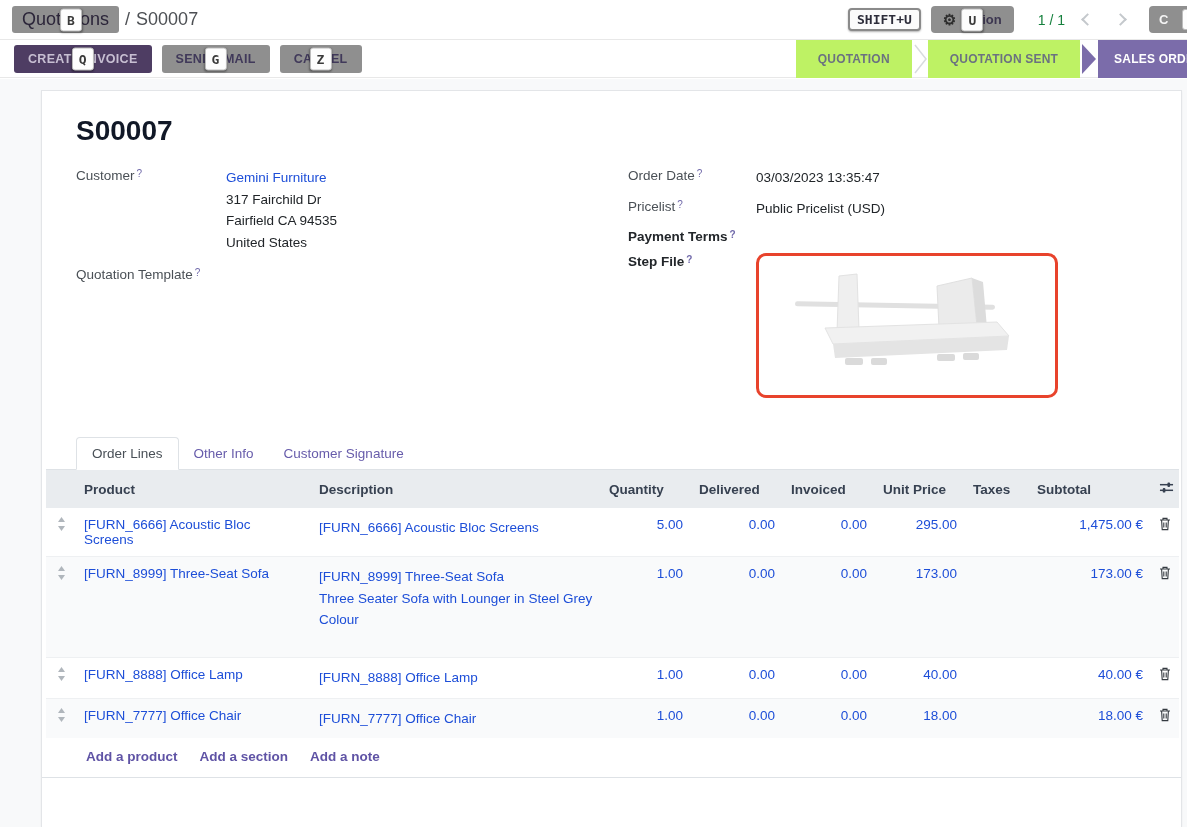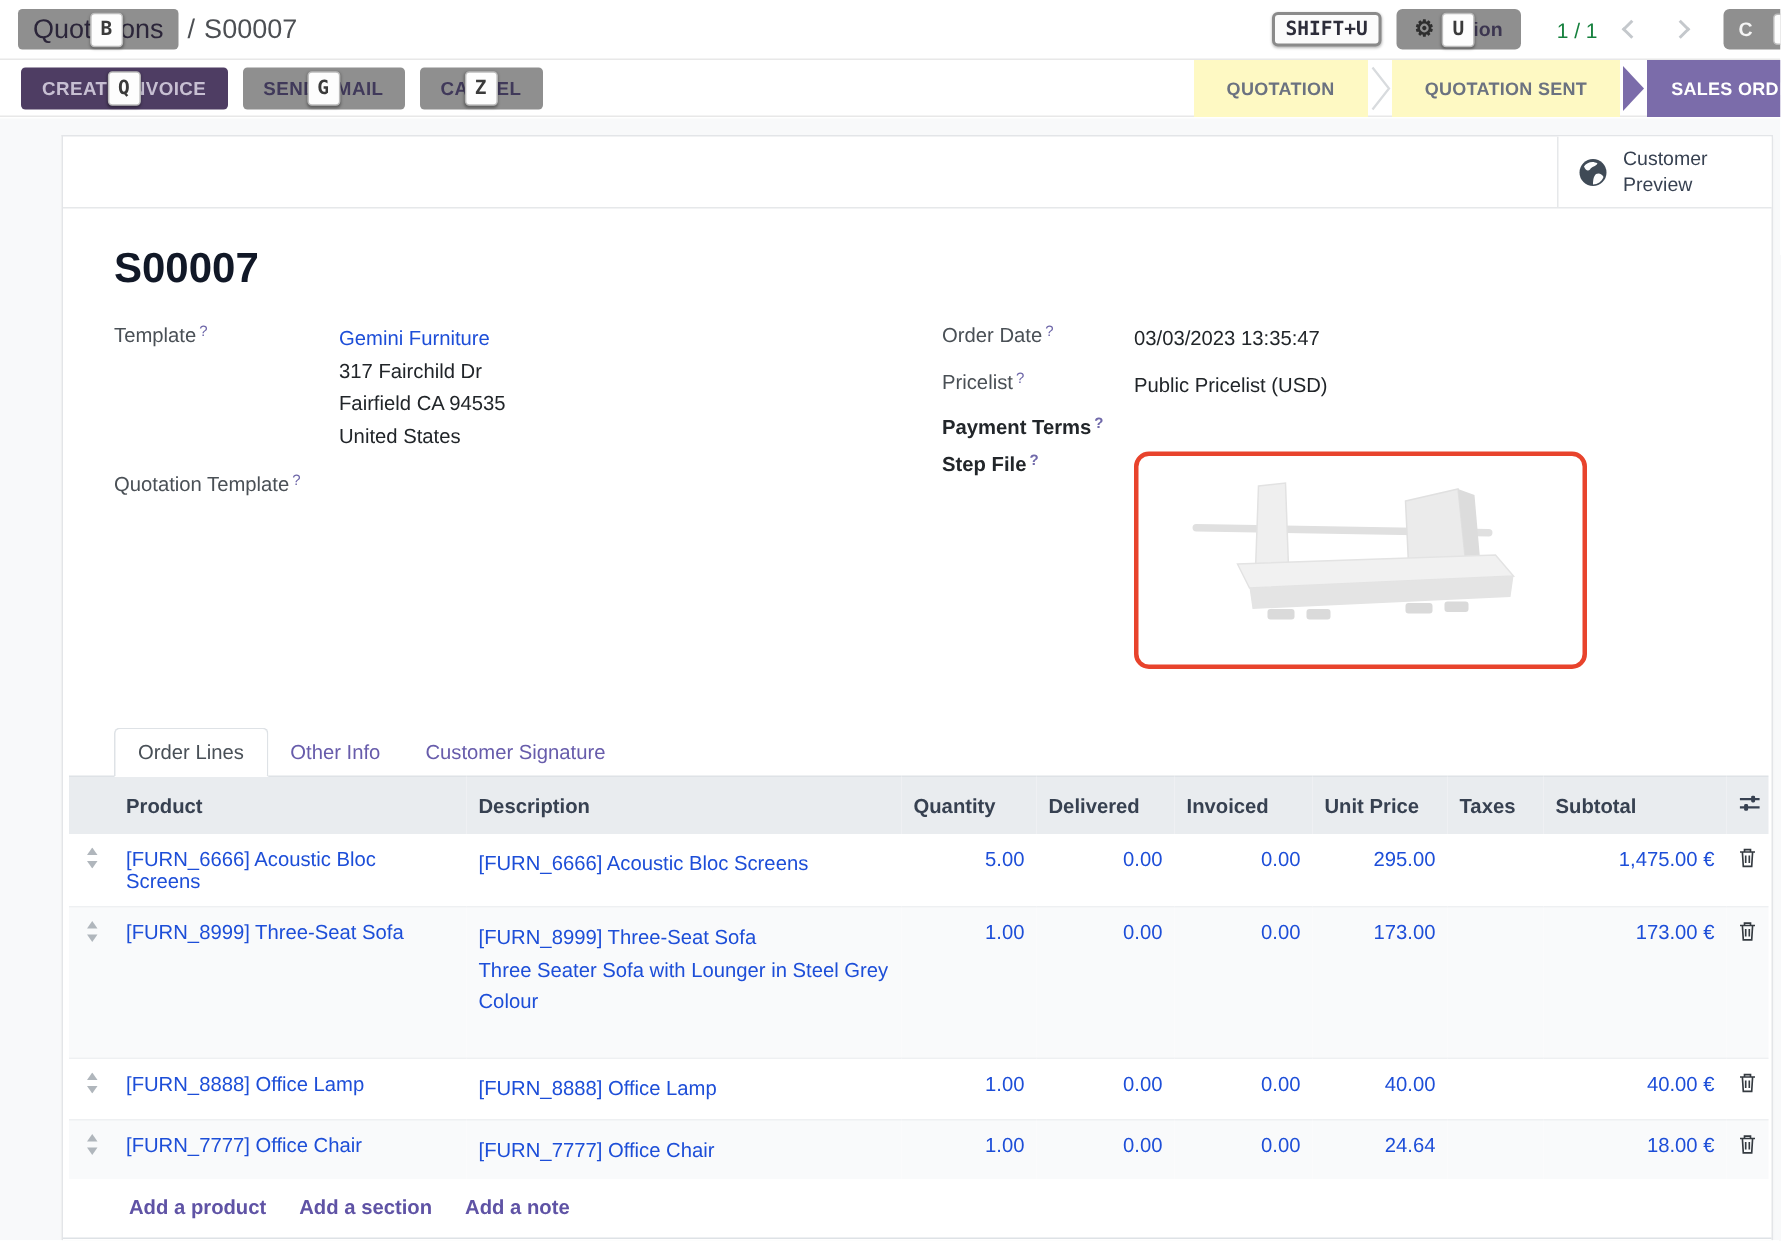--- a/index.html
+++ b/index.html
@@ -41,21 +41,21 @@
   .controlbar { height:38px; display:flex; align-items:center; border-bottom:1px solid #e8e8e8;
                 padding-left:14px; position:relative; }
   .left-buttons { display:flex; gap:10px; }
   .o-btn { position:relative; border:none; border-radius:3px; font-family:"Liberation Sans", sans-serif;
            font-weight:bold; font-size:12.5px; letter-spacing:.3px; padding:7px 14px; cursor:pointer; }
   .o-btn.primary { background:#4e3d63; color:#c7bfd2; }
   .o-btn.plain   { background:#8f8f8f; color:#40395a; }
 
   .statusbar { margin-left:auto; margin-right:-36px; display:flex; align-items:stretch; height:38px; }
   .status-step { display:flex; align-items:center; padding:0 22px; font-size:12px; font-weight:bold;
-                 letter-spacing:.2px; color:#6b7280; background:#fef9c3; cursor:pointer; white-space:nowrap; }
+                 letter-spacing:.2px; color:#6b7280; background:#bef264; cursor:pointer; white-space:nowrap; }
   .status-sep { align-self:center; }
   .status-step.active { background:#7b6caa; color:#fff; padding:0 20px 0 16px; }
   .arrow-tip { align-self:center; margin-right:2px; }
 
   
   .content { position:absolute; top:79px; left:0; right:0; bottom:0; background:#f8f9fa; padding:11px 0 0 41px; }
   .sheet { width:1141px; height:100%; background:#fff; border:1px solid #e3e5e8; border-bottom:none;
            box-shadow:0 1px 2px rgba(0,0,0,.05); }
 
   .button-box { height:48px; border-bottom:1px solid #e6e8ea; display:flex; justify-content:flex-end; }
@@ -162,39 +162,29 @@
         <svg width="16" height="30" viewBox="0 0 16 30" class="arrow-tip">
           <polygon points="2,0 16,15 2,30" fill="#7b6caa"></polygon>
         </svg>
         <div class="status-step active">SALES ORDER</div>
       </div>
   </div>
 
   <main class="content">
     <div class="sheet">
 
-      <div class="button-box">
-        <button class="customer-preview">
-          <svg width="22" height="22" viewBox="0 0 22 22">
-            <circle cx="11" cy="11" r="9" fill="#3f4a56"></circle>
-            <path d="M5 7c2-3 6-4 9-2-1 2-4 2-5 4-1 1-3 1-4-2z" fill="#fbfcfd"></path>
-            <path d="M13 12c2-1 4 0 5 2-1 3-4 5-7 5 0-2 0-5 2-7z" fill="#fbfcfd"></path>
-          </svg>
-          <span class="cp-label">Customer Preview</span>
-        </button>
-      </div>
 
       <h1 class="doc-title">S00007</h1>
 
       <div class="fields">
 
         <div class="fcol left">
           <div class="field">
             <span class="flabel">
-              <span>Template</span><sup class="qmark">?</sup>
+              <span>Customer</span><sup class="qmark">?</sup>
             </span>
             <span class="fvalue">
               <a class="link">Gemini Furniture</a>
               <div id="customer-address">
                   <div class="desc-line">317 Fairchild Dr</div>
                   <div class="desc-line">Fairfield CA 94535</div>
                   <div class="desc-line">United States</div>
                 </div>
             </span>
           </div>
@@ -353,21 +343,21 @@
                   <path d="M4.5 0 L8 5 H1 Z" fill="#b0b6bc"></path>
                   <path d="M4.5 14 L1 9 H8 Z" fill="#b0b6bc"></path>
                 </svg></td>
               <td>[FURN_7777] Office Chair</td>
               <td>
                 <div class="desc-line">[FURN_7777] Office Chair</div>
               </td>
               <td class="num">1.00</td>
               <td class="num">0.00</td>
               <td class="num">0.00</td>
-              <td class="num">24.64</td>
+              <td class="num">18.00</td>
               <td></td>
               <td class="num">18.00 €</td>
               <td class="trash-cell"><svg width="12" height="14" viewBox="0 0 12 14">
                   <path d="M1 3 H11 M4 3 V1.4 H8 V3 M2.6 3 L3.2 12.6 H8.8 L9.4 3 M4.8 5.4 V10.4 M7.2 5.4 V10.4" stroke="#343a40" fill="none" stroke-width="1.1"></path>
                 </svg></td>
             </tr>
           </tbody>
       </table>
 
       <div class="add-links" id="add-links">

